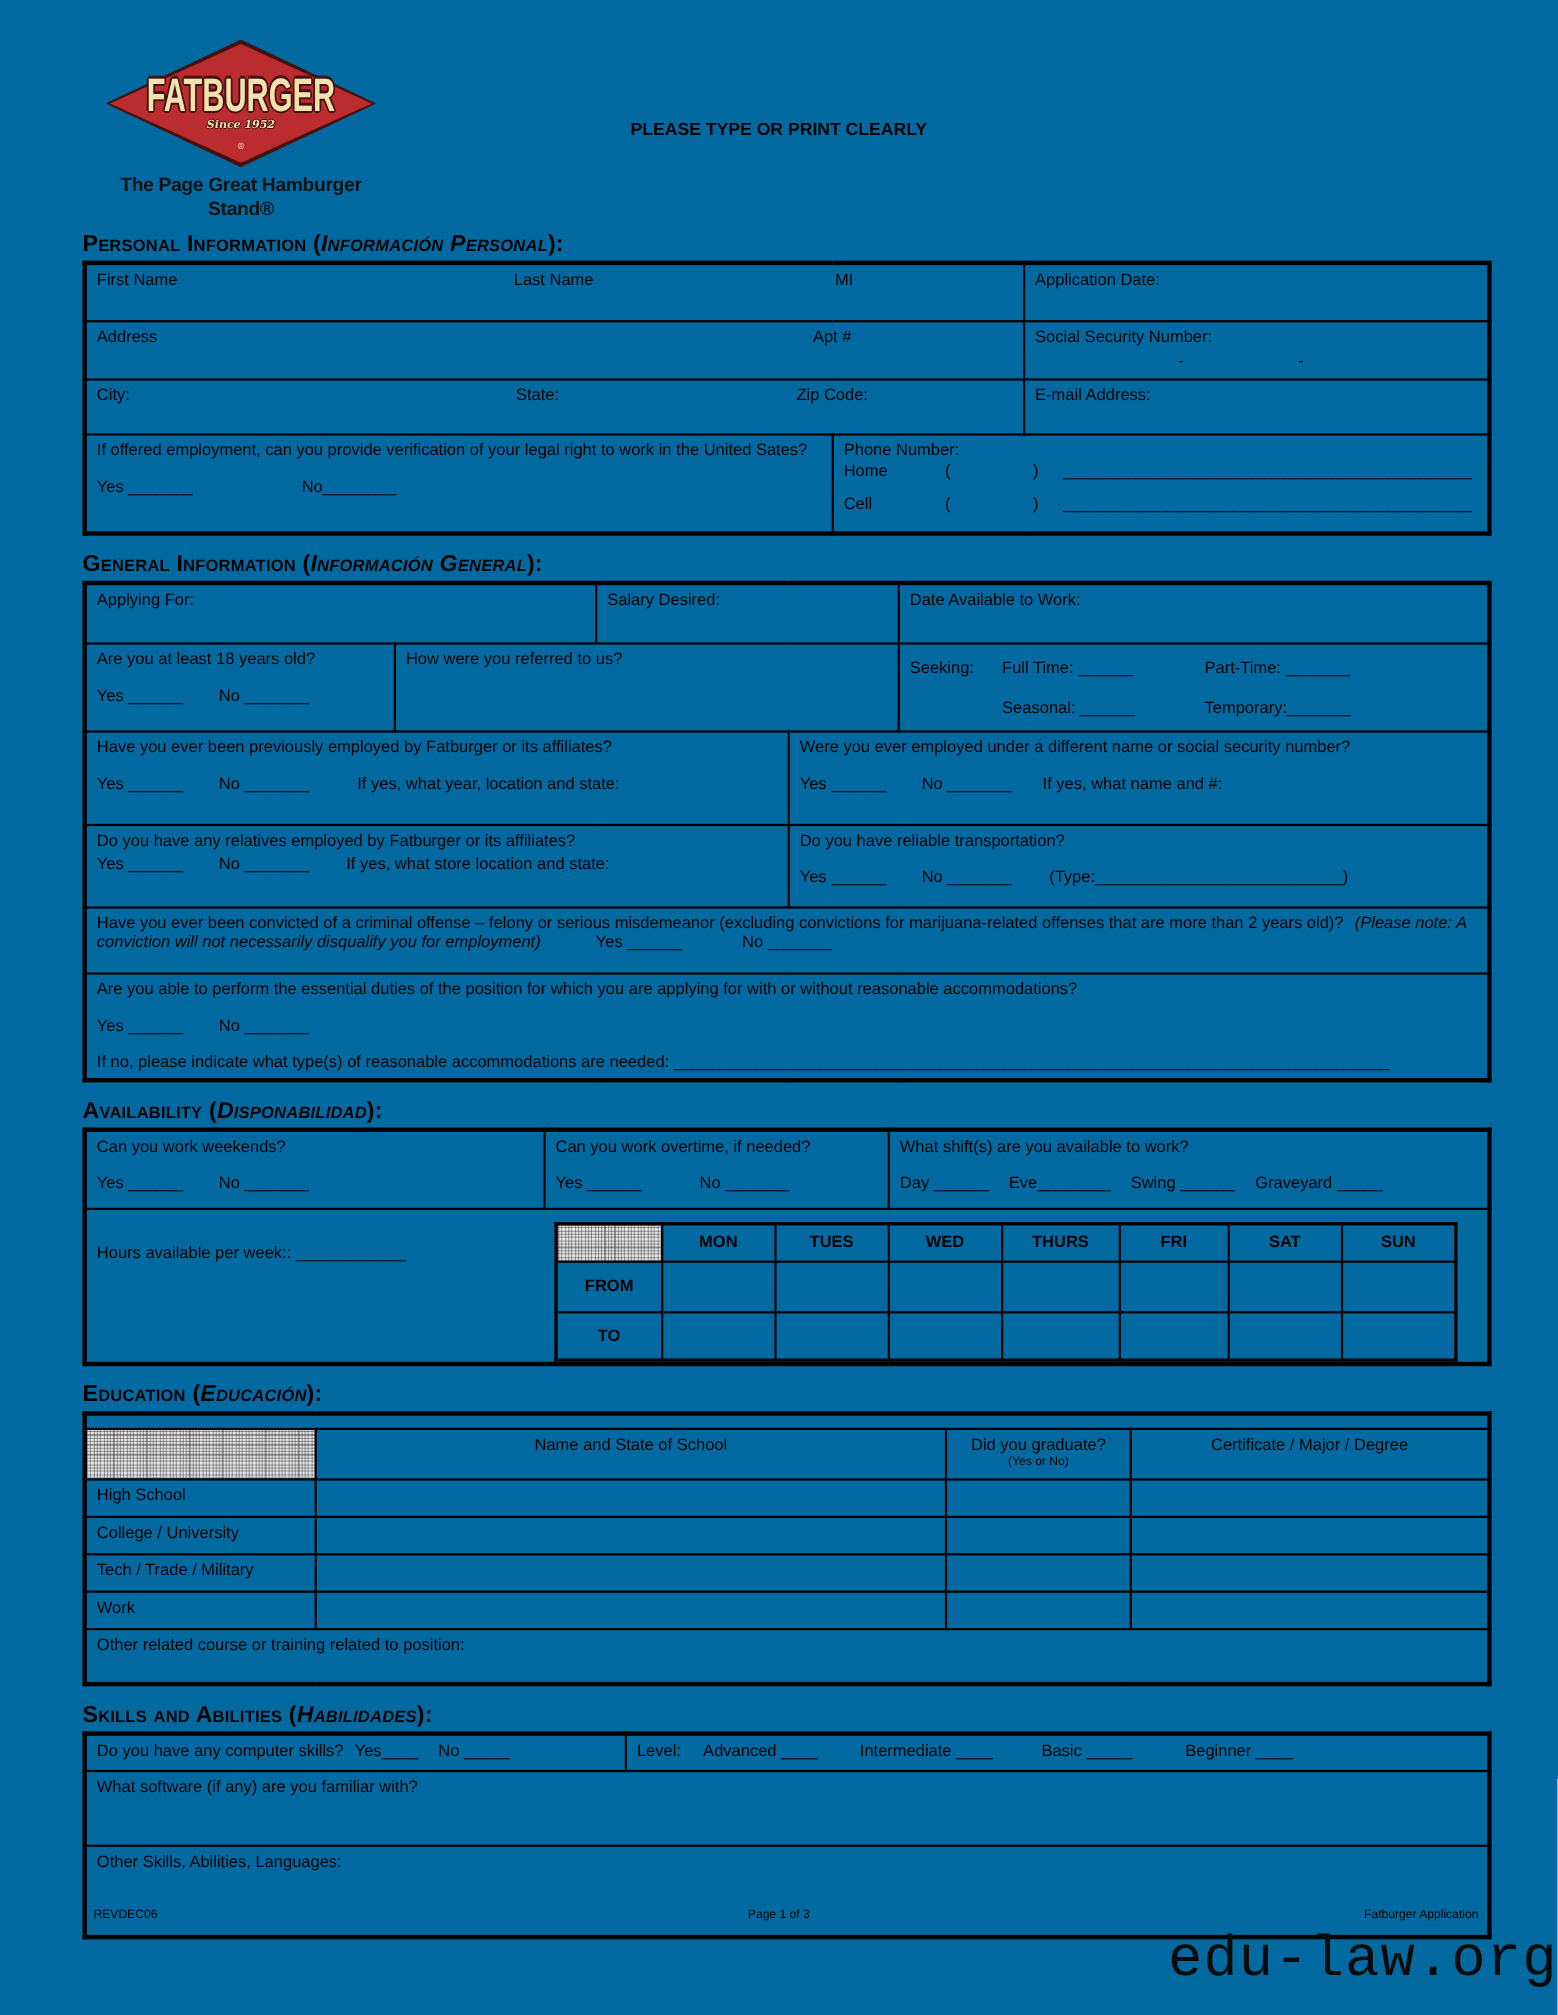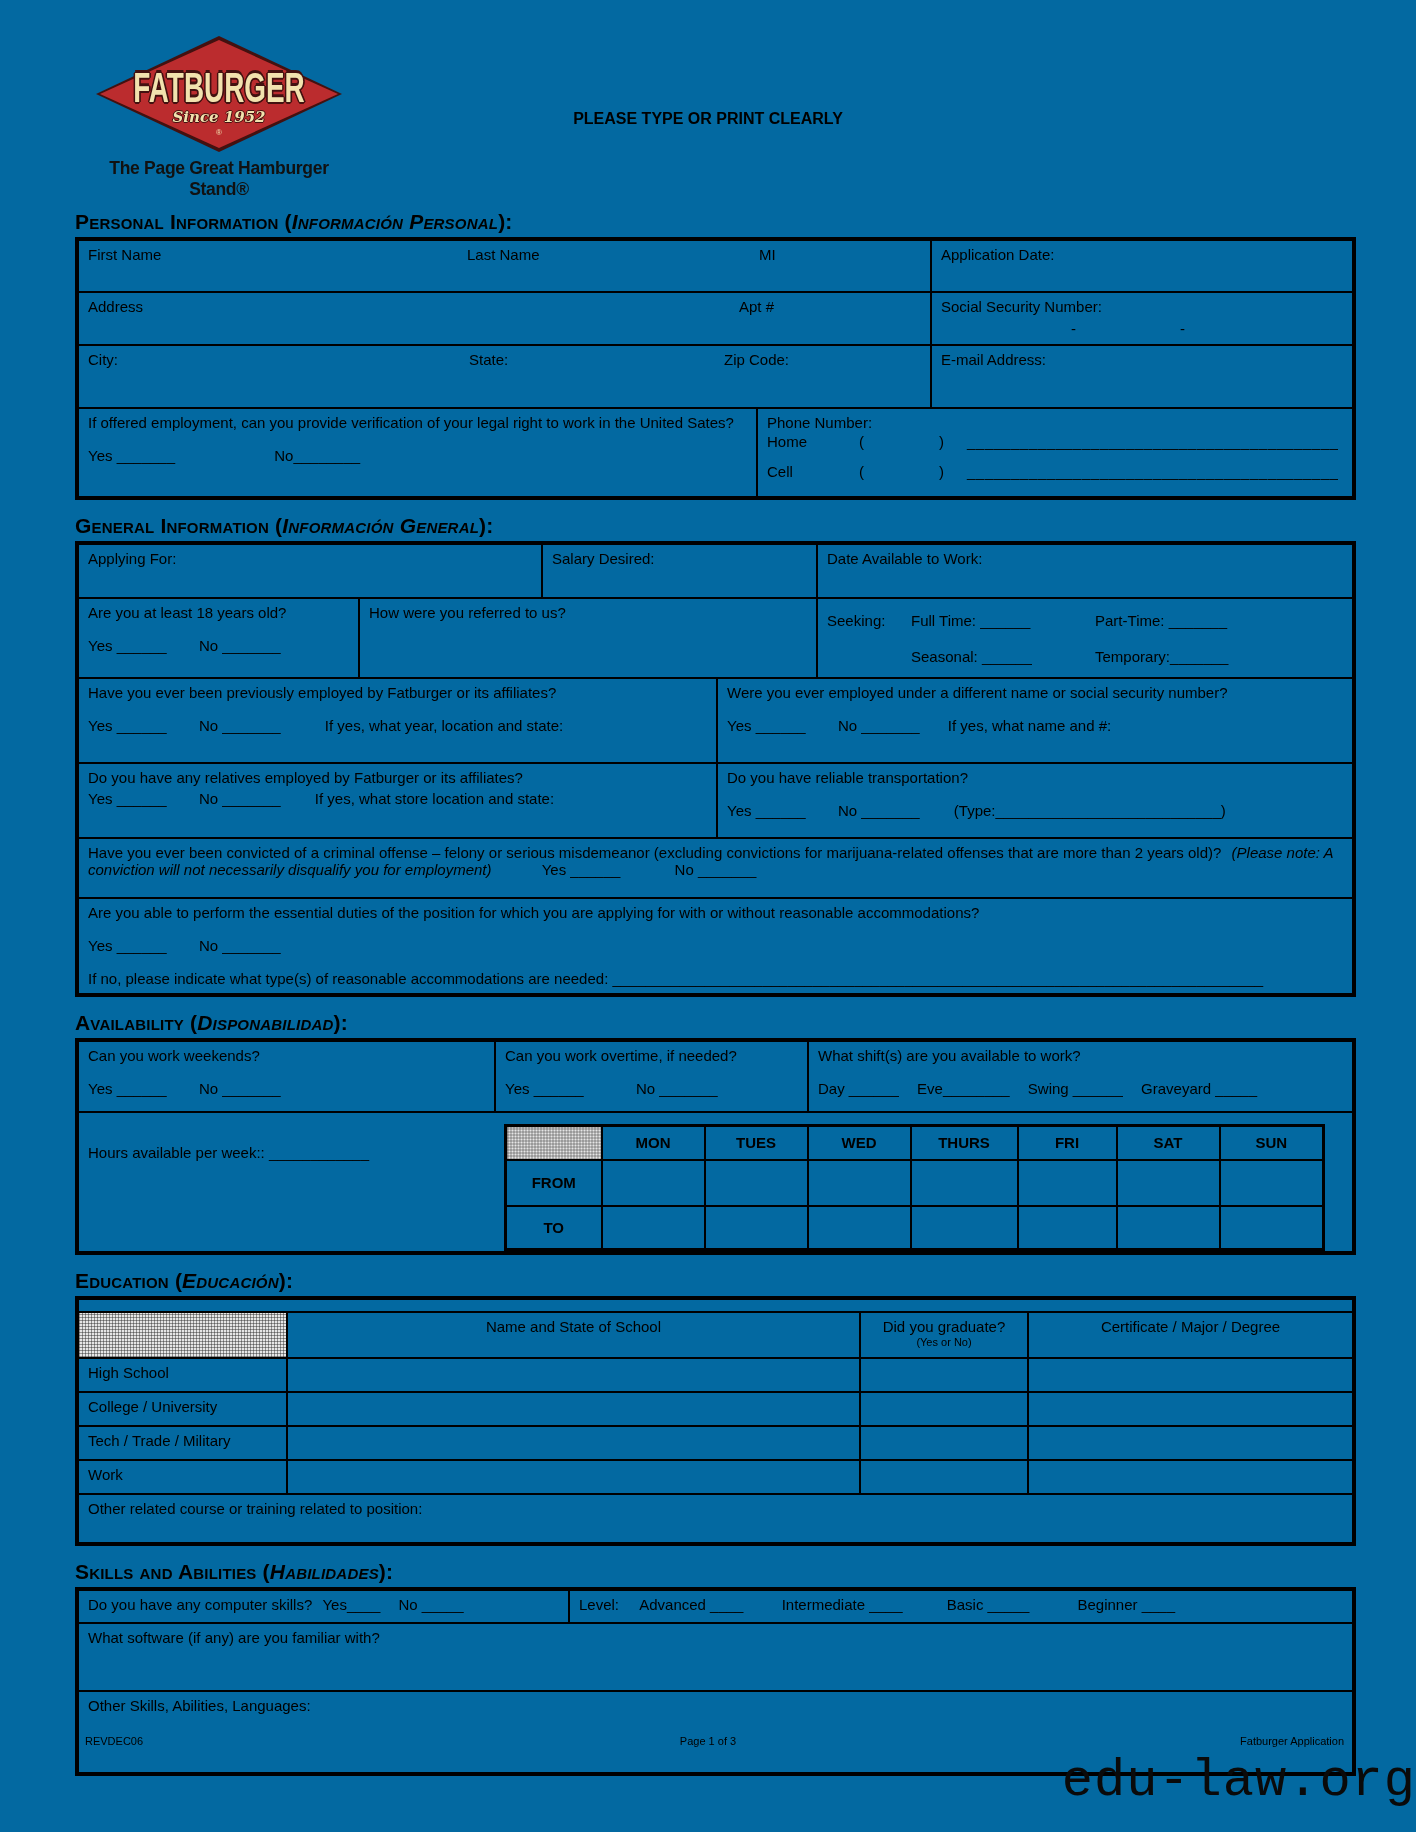--- a/index.html
+++ b/index.html
@@ -19,21 +19,21 @@
              clip-path:polygon(50% 0,100% 50%,50% 100%,0 50%); }
   .d-inner { position:absolute; inset:4px; background:#bb2c2e;
              clip-path:polygon(50% 0,100% 50%,50% 100%,0 50%); }
   .brand { position:absolute; left:0; right:0; top:32px; text-align:center;
            font-weight:bold; font-size:34px; letter-spacing:0px; color:#f2e2ae;
            transform: scale(0.82,1.25); transform-origin:center;
            text-shadow:-2px 0 #431110,2px 0 #431110,0 -2px #431110,0 2px #431110,
                        -1px -1px #431110,1px 1px #431110,-1px 1px #431110,1px -1px #431110; }
   .since { position:absolute; left:0; right:0; top:72px; text-align:center;
            font-family:"DejaVu Serif", serif; font-style:italic; font-weight:bold;
-           font-size:15px; color:#f2e2ae;
+           font-size:10px; color:#f2e2ae;
            text-shadow:-1px 0 #431110,1px 0 #431110,0 -1px #431110,0 1px #431110; }
   .reg-mark { position:absolute; left:0; right:0; top:92px; text-align:center;
               font-size:8px; color:#f2e2ae; }
   .tagline { margin-top:6px; text-align:center; font-weight:bold; font-size:17.5px;
              letter-spacing:-0.3px; color:#111; }
   .title { position:absolute; left:0; right:0; top:58px; text-align:center;
            font-weight:bold; font-size:34px; letter-spacing:0.5px; }
   .subtitle { position:absolute; left:0; right:0; top:110px; text-align:center;
               font-weight:bold; font-size:16px; }
 
@@ -48,21 +48,21 @@
   table.tbl td { border:2px solid #000; vertical-align:top; padding:5px 9px;
                  font-size:15px; overflow:hidden; }
   .rel { position:relative; }
   .abs { position:absolute; top:5px; }
   .nowrap { white-space:nowrap; }
   .gap-top { display:block; margin-top:16px; }
   .gap-top-sm { display:block; margin-top:10px; }
   .inline-gap { display:inline-block; }
 
   
-  .hp1 td{height:53px;} .hp2 td{height:53px;} .hp3 td{height:63px;} .hp4 td{height:90px;}
+  .hp1 td{height:53px;} .hp2 td{height:53px;} .hp3 td{height:50px;} .hp4 td{height:90px;}
   .hg1 td{height:55px;} .hg2 td{height:75px;} .hg3 td{height:85px;}
   .hg4 td{height:75px;} .hg5 td{height:60px;} .hg6 td{height:97px;}
   .ha1 td{height:72px;} .ha2 td{height:141px;}
   .he0 td{height:14px; padding:0;} .heh td{height:46px;} .hed td{height:34px;}
   .het td{height:50px;}
   .hs1 td{height:34px;} .hs2 td{height:68px;} .hs3 td{height:83px;}
 
   .hatch { background-color:#e6e6e6;
     background-image:
       repeating-linear-gradient(0deg, rgba(40,40,40,.45) 0 1px, transparent 1px 3px),

